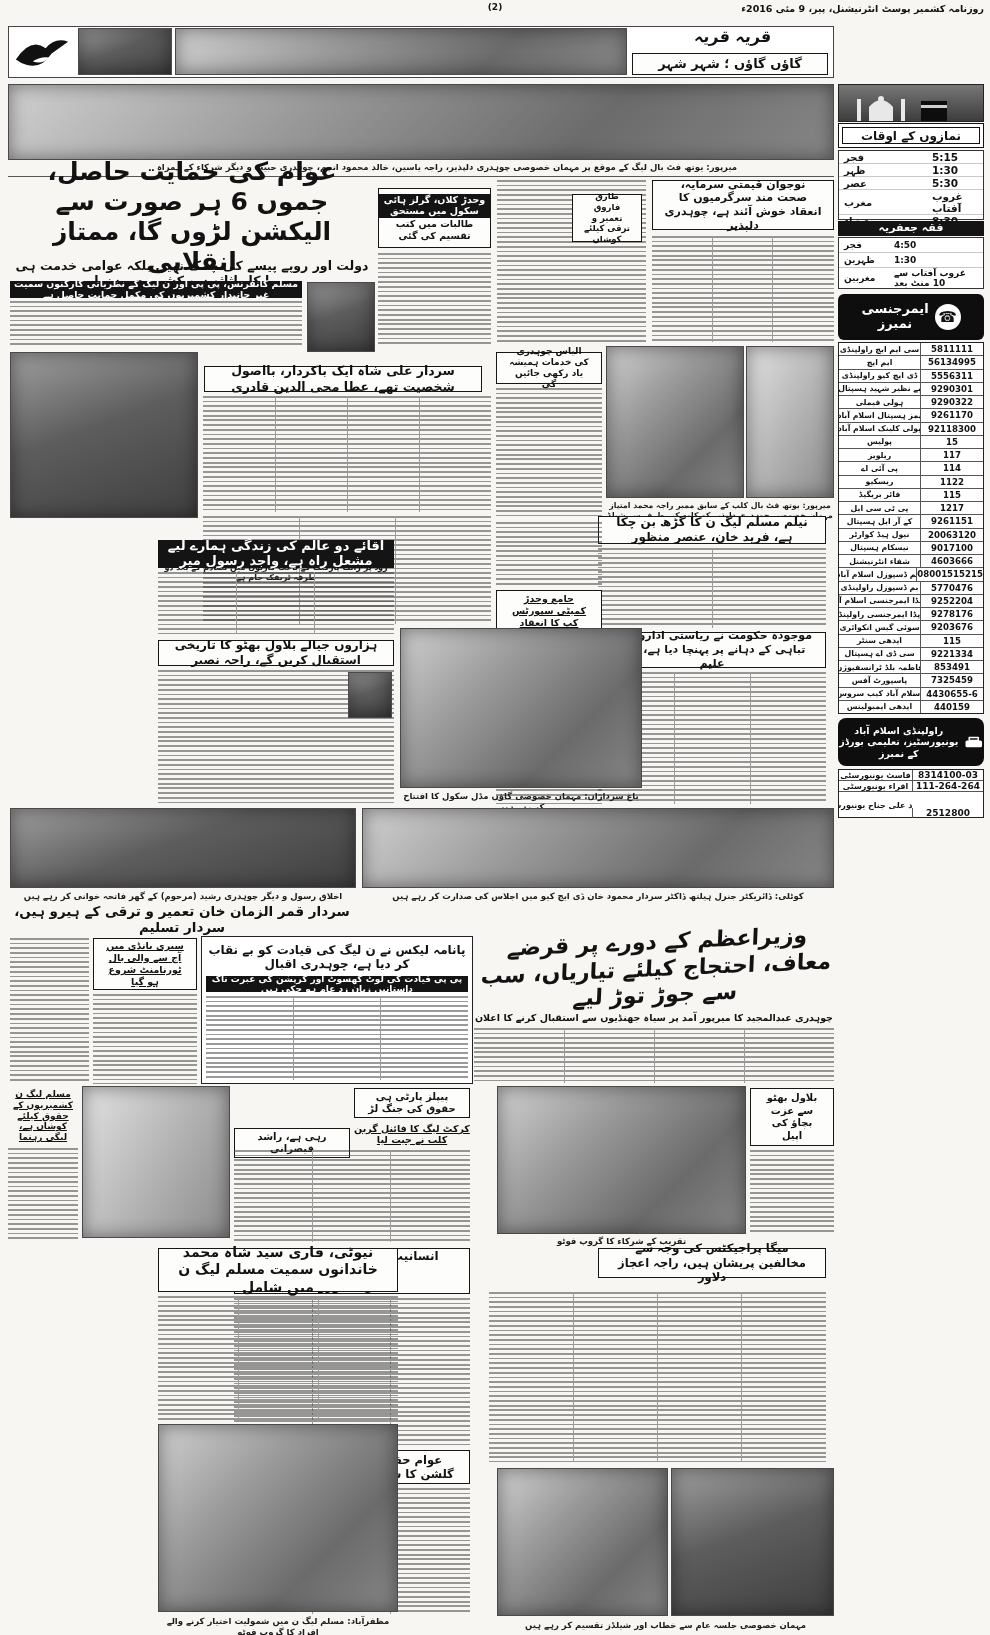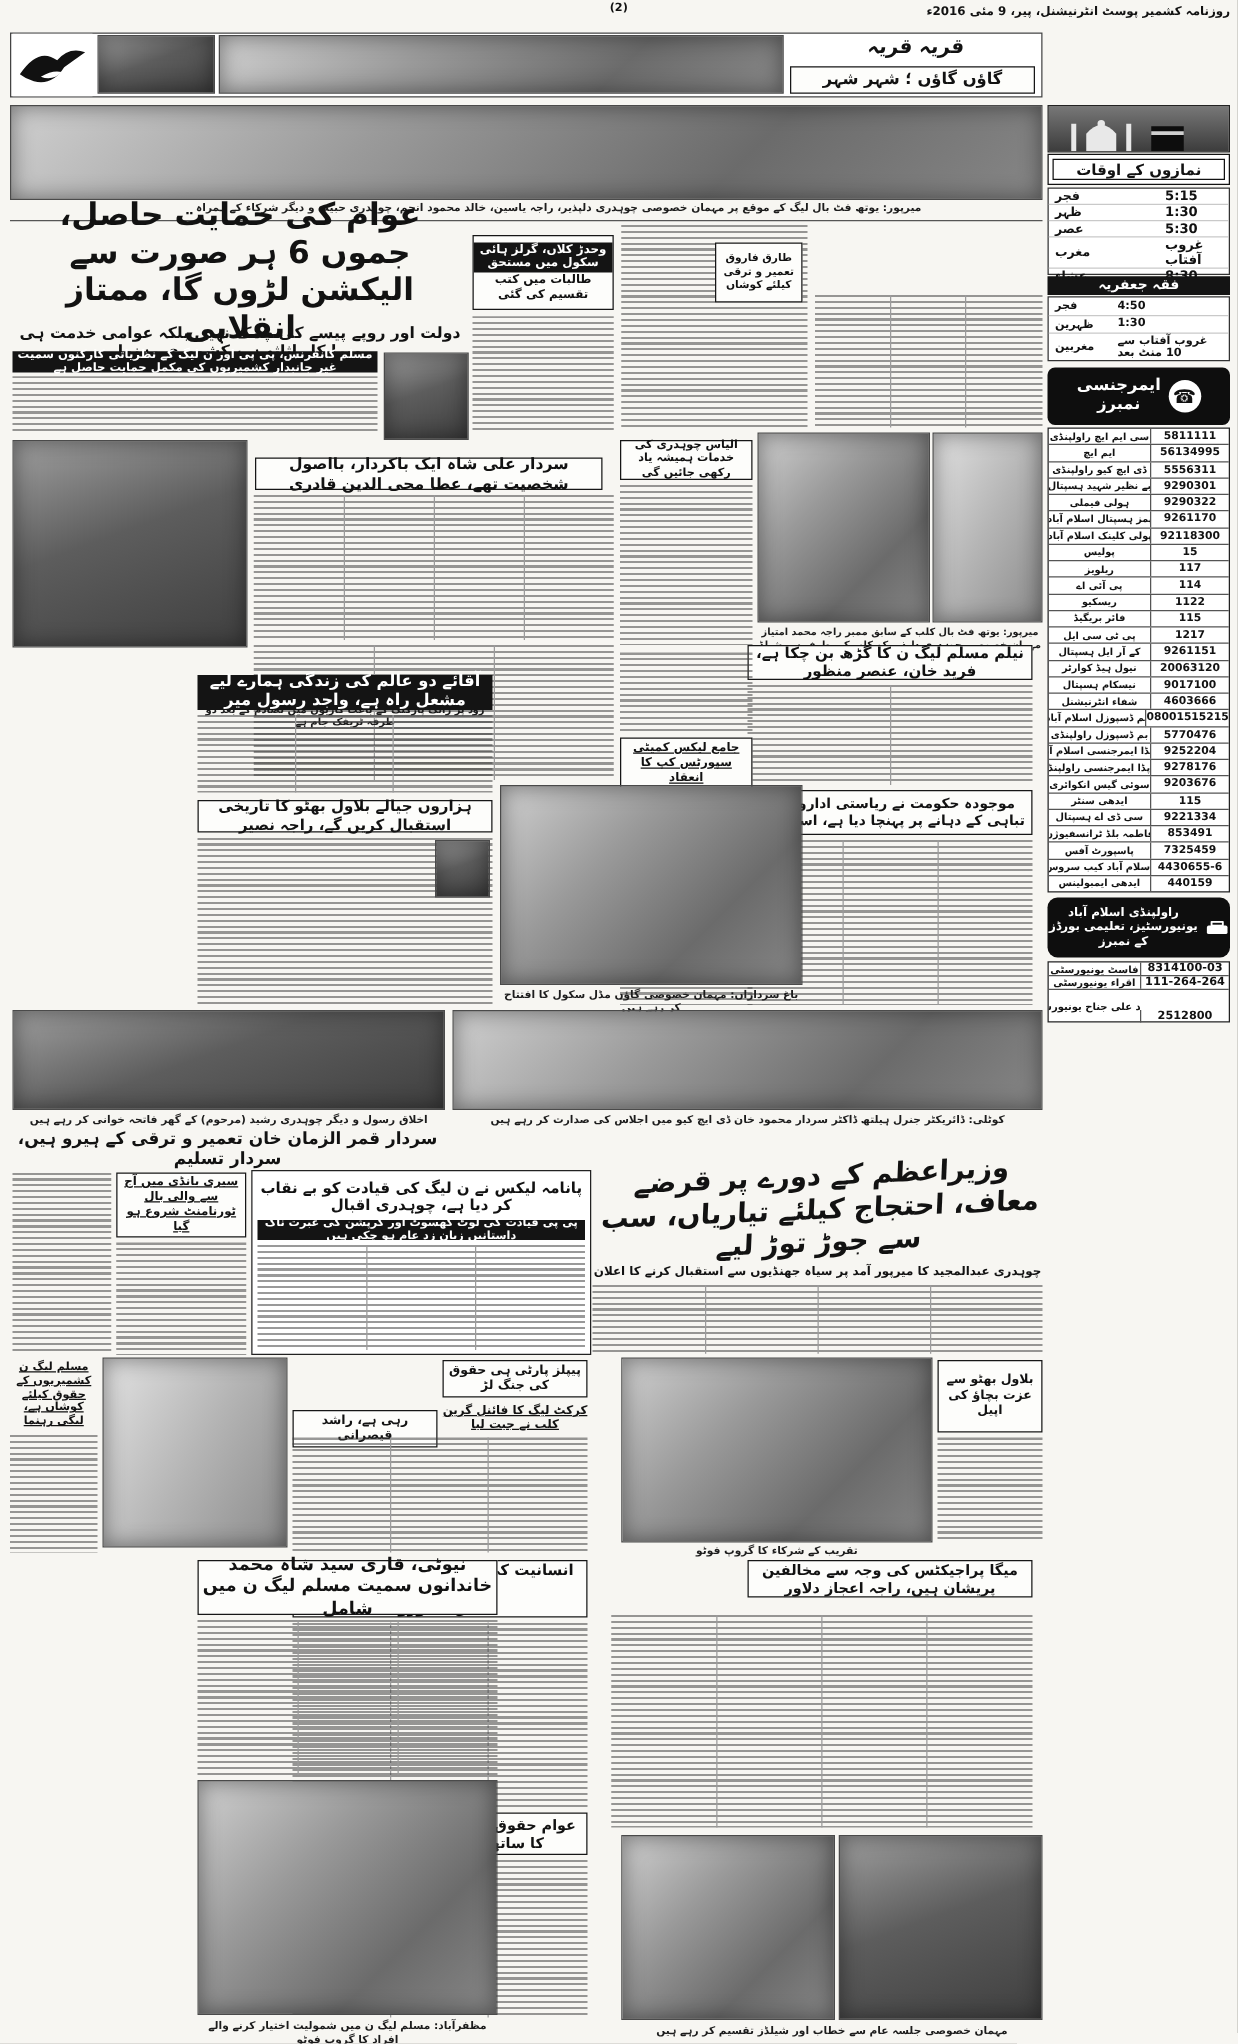--- a/index.html
+++ b/index.html
@@ -4,21 +4,21 @@
 <style>
   html,body{margin:0;padding:0;background:#b9b7b2;font-family:"DejaVu Sans",sans-serif;}
   .page{position:relative;width:990px;height:1635px;background:#f7f6f2;color:#121212;overflow:hidden;margin:0 auto;}
   .abs{position:absolute;box-sizing:border-box;}
   .photo{background:linear-gradient(135deg,#cfcfcf 0%,#9a9a9a 35%,#6b6b6b 70%,#868686 100%);border:1px solid #4a4a4a;box-shadow:inset 0 0 18px rgba(0,0,0,.45);}
   .photo.dark{background:linear-gradient(160deg,#9f9f9f 0%,#5d5d5d 45%,#3f3f3f 100%);}
   .photo.light{background:linear-gradient(120deg,#e2e2e2 0%,#b5b5b5 50%,#8b8b8b 100%);}
   .greek{background-image:repeating-linear-gradient(180deg,#3c3c3c 0px,#3c3c3c 1.7px,transparent 1.7px,transparent 4.7px);opacity:.52;}
   .vr{width:1px;background:#9b9b9b;}
   .hr{height:1px;background:#555;}
-  .hbox{border:1.6px solid #161616;background:#fdfdfb;font-weight:bold;text-align:center;display:flex;flex-direction:column;align-items:center;justify-content:center;line-height:1.25;padding:1px 1px;}
+  .hbox{border:1.6px solid #161616;background:#fdfdfb;font-weight:bold;text-align:center;display:flex;flex-direction:column;align-items:center;justify-content:center;line-height:1.25;padding:1px 11px;}
   .plainhead{font-weight:bold;text-align:center;line-height:1.2;}
   .bar{background:#141414;color:#fff;font-weight:bold;text-align:center;display:flex;align-items:center;justify-content:center;line-height:1.15;padding:0 3px;}
   .cap{font-size:8.5px;font-weight:bold;line-height:1.25;text-align:center;color:#1c1c1c;}
   .underl{text-decoration:underline;}
   
   .sb-frame{border:1.5px solid #222;}
   .ptitle{border:1.5px solid #111;box-shadow:0 0 0 3px #fff,0 0 0 4px #111;background:#fff;font-weight:bold;font-size:12px;display:flex;align-items:center;justify-content:center;}
   .prayrows{display:flex;flex-direction:column;border:1px solid #333;background:#fff;}
   .prow{flex:1;display:flex;align-items:center;border-bottom:1px solid #c9c9c9;padding:0 5px;}
   .prow:last-child{border-bottom:none;}
@@ -251,20 +251,23 @@
       <div class="erow">
       <div class="enum" style="flex:0 0 70px;font-size:9px;">111-264-264</div>
       <div class="elabel" style="font-size:8px;">اقراء یونیورسٹی</div>
     </div>
       <div class="erow">
       <div class="enum" style="flex:0 0 70px;font-size:9px;margin-top:16px;">2512800</div>
       <div class="elabel" style="font-size:8px;">محمد علی جناح یونیورسٹی</div>
     </div>
     </div>
 
+  <div class="abs hbox" style="left:652px;top:180px;width:182px;height:50px;font-size:11px;">
+      <span>نوجوان قیمتی سرمایہ، صحت مند سرگرمیوں کا انعقاد خوش آئند ہے، چوہدری دلپذیر</span>
+    </div>
   <div class="abs greek" style="left:652px;top:236px;width:182px;height:106px;"></div>
   <div class="abs vr" style="left:712px;top:236px;height:106px;"></div>
   <div class="abs vr" style="left:772px;top:236px;height:106px;"></div>
 
   <div class="abs greek" style="left:497px;top:180px;width:149px;height:164px;"></div>
   <div class="abs hbox" style="left:572px;top:194px;width:70px;height:48px;font-size:8.5px;">
       <span>طارق فاروق تعمیر و ترقی کیلئے کوشاں</span>
     </div>
 
   <div class="abs hbox" style="left:378px;top:188px;width:113px;height:60px;font-size:9.5px;padding:2px;">
@@ -309,21 +312,21 @@
   <div class="abs vr" style="left:712px;top:548px;height:80px;"></div>
   <div class="abs hbox" style="left:598px;top:632px;width:228px;height:36px;font-size:11px;">
       <span>موجودہ حکومت نے ریاستی اداروں کو تباہی کے دہانے پر پہنچا دیا ہے، اسد علیم</span>
     </div>
   <div class="abs greek" style="left:598px;top:672px;width:228px;height:132px;"></div>
   <div class="abs vr" style="left:674px;top:672px;height:132px;"></div>
   <div class="abs vr" style="left:750px;top:672px;height:132px;"></div>
 
   <div class="abs greek" style="left:496px;top:522px;width:106px;height:64px;"></div>
   <div class="abs hbox" style="left:496px;top:590px;width:106px;height:42px;font-size:9.5px;">
-      <span class="underl">جامع لیکس کمیٹی سپورٹس کپ کا انعقاد</span>
+      <span class="underl">جامع وحدڑ کمیٹی سپورٹس کپ کا انعقاد</span>
     </div>
   <div class="abs greek" style="left:496px;top:636px;width:106px;height:18px;"></div>
   <div class="abs hbox" style="left:496px;top:658px;width:106px;height:38px;font-size:9.5px;">
       <span>اجتماعی شادیوں کا اہتمام کیا جائے گا</span>
     </div>
   <div class="abs greek" style="left:496px;top:700px;width:106px;height:104px;"></div>
 
   <div class="abs greek" style="left:203px;top:516px;width:288px;height:108px;"></div>
   <div class="abs vr" style="left:299px;top:516px;height:108px;"></div>
   <div class="abs vr" style="left:395px;top:516px;height:108px;"></div>

